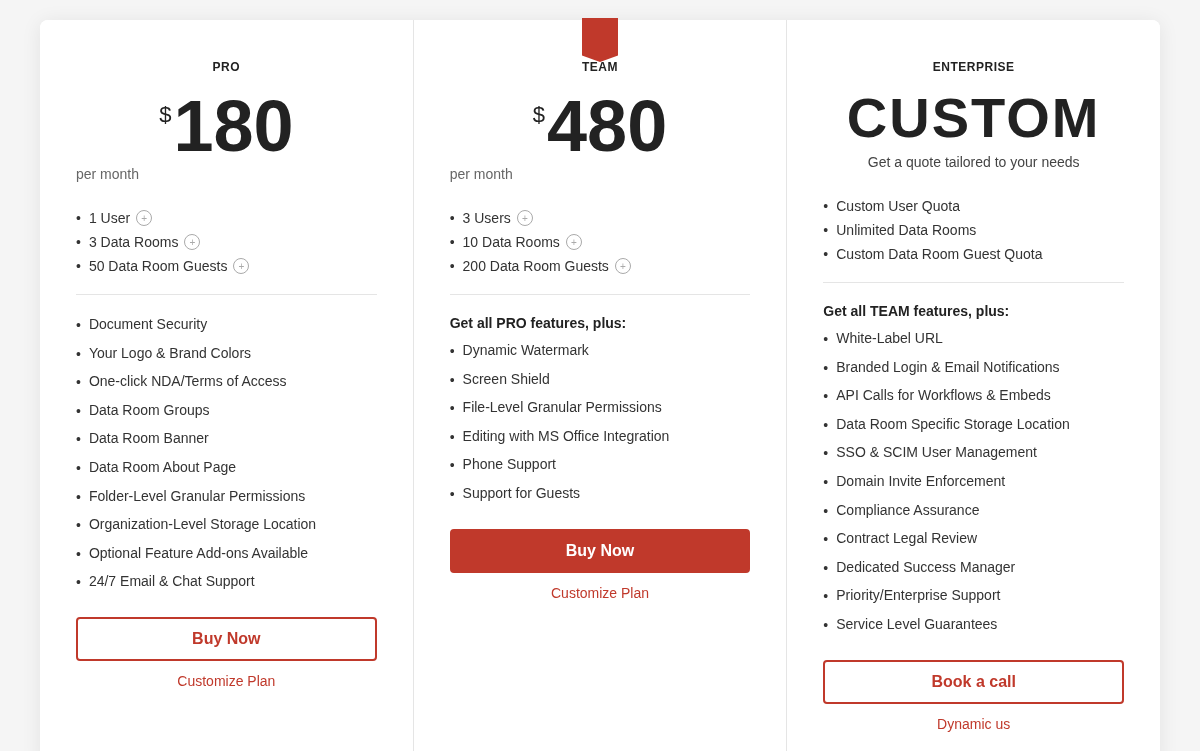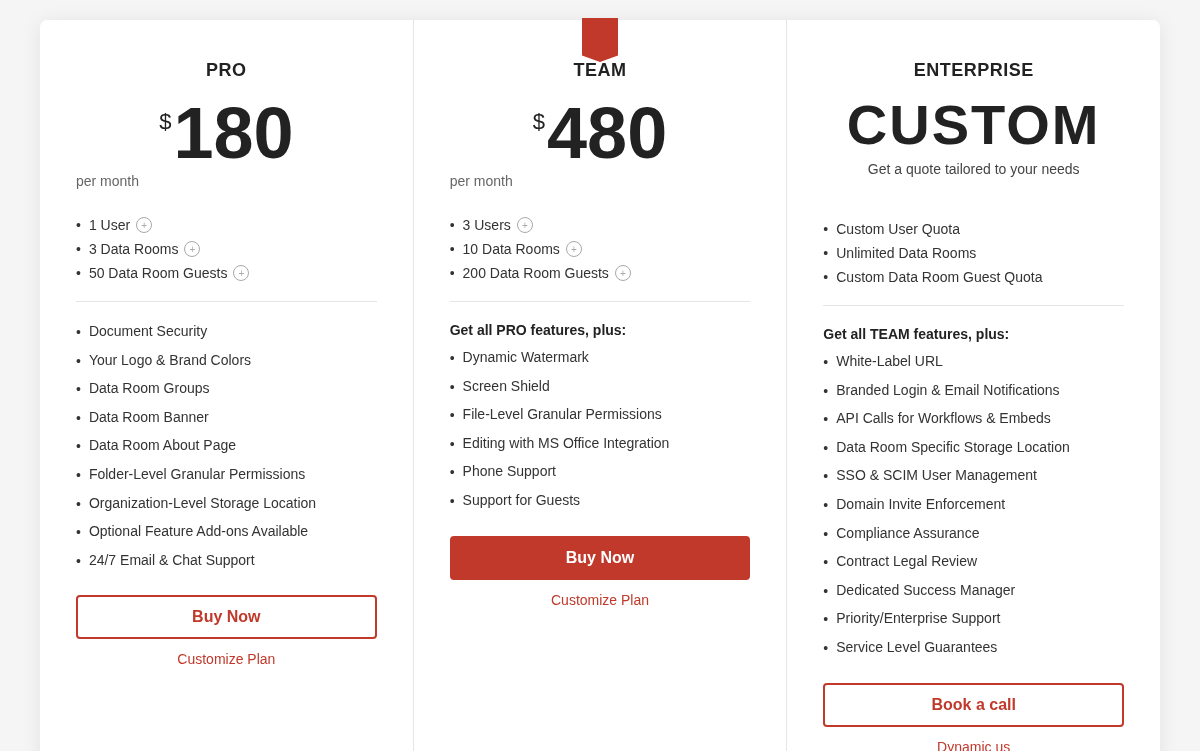--- a/index.html
+++ b/index.html
@@ -44,21 +44,21 @@
       top: -2px;
       left: 50%;
       transform: translateX(-50%);
       width: 36px;
       height: 44px;
       background: #c0392b;
       clip-path: polygon(0 0, 100% 0, 100% 85%, 50% 100%, 0 85%);
     }
     .plan-name {
       text-align: center;
-      font-size: 18px;
+      font-size: 12px;
       font-weight: 700;
       letter-spacing: 0.5px;
       color: #222;
       margin-bottom: 16px;
     }
     .price-row {
       display: flex;
       align-items: flex-start;
       justify-content: center;
       margin-bottom: 4px;
@@ -88,21 +88,21 @@
       font-weight: 900;
       color: #222;
       letter-spacing: 2px;
       line-height: 1;
       margin-bottom: 8px;
     }
     .custom-subtitle {
       text-align: center;
       font-size: 14px;
       color: #444;
-      margin-bottom: 44px;
+      margin-bottom: 28px;
     }
     .quota-list {
       list-style: none;
       margin-bottom: 20px;
     }
     .quota-list li {
       display: flex;
       align-items: center;
       font-size: 14px;
       color: #333;
@@ -213,20 +213,21 @@
     </li>
         <li>
       <span>50 Data Room Guests</span>
       <span class="info-icon">+</span>
     </li>
       </ul>
       <div class="divider"></div>
       <ul class="features-list">
         <li>Document Security</li>
         <li>Your Logo &amp; Brand Colors</li>
+        <li>One-click NDA/Terms of Access</li>
         <li>Data Room Groups</li>
         <li>Data Room Banner</li>
         <li>Data Room About Page</li>
         <li>Folder-Level Granular Permissions</li>
         <li>Organization-Level Storage Location</li>
         <li>Optional Feature Add-ons Available</li>
         <li>24/7 Email &amp; Chat Support</li>
       </ul>
     <div class="card-footer">
       <button class="btn-primary">Buy Now</button>

